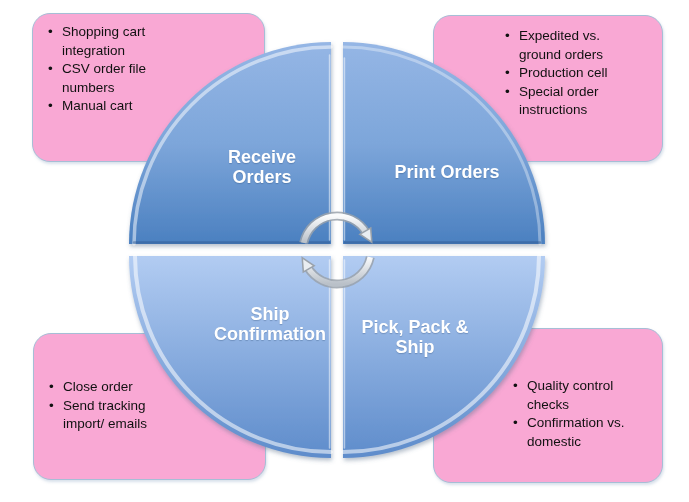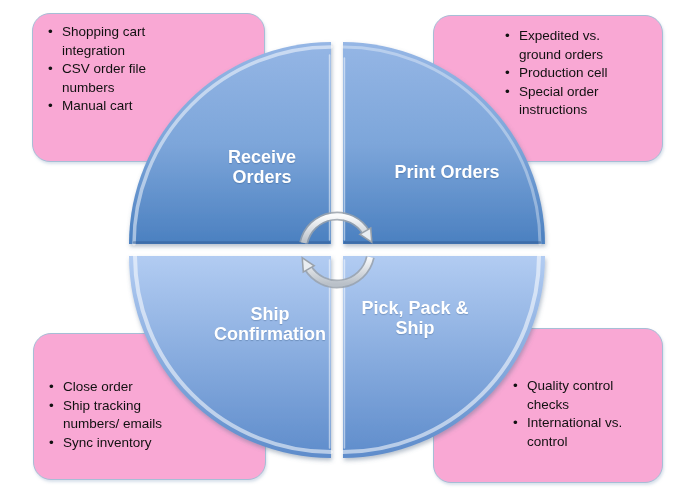--- a/index.html
+++ b/index.html
@@ -53,21 +53,21 @@
     font-weight: 700;
     font-size: 18px;
     line-height: 20px;
     text-align: center;
     text-shadow: 0 1px 1px rgba(40,70,110,0.3);
   }
   .qlabel span { display: block; }
   .qlabel.receive { left: 182px; top: 147px; }
   .qlabel.print   { left: 334px; top: 162px; margin-left: 33px; }
   .qlabel.ship    { left: 190px; top: 304px; }
-  .qlabel.pick    { left: 335px; top: 298px; }
+  .qlabel.pick    { left: 335px; top: 317px; }
 </style>
 </head>
 <body>
 
 <div class="stage">
 
   <div class="callout tl">
     <ul>
       <li>Shopping cart integration</li>
       <li>CSV order file numbers</li>
@@ -79,29 +79,28 @@
     <ul>
       <li>Expedited vs. ground orders</li>
       <li>Production cell</li>
       <li>Special order instructions</li>
     </ul>
   </div>
 
   <div class="callout bl">
     <ul>
       <li>Close order</li>
-      <li>Ship tracking numbers/ emails</li>
-      <li>Sync inventory</li>
+      <li>Send tracking import/ emails</li>
     </ul>
   </div>
 
   <div class="callout br">
     <ul>
       <li>Quality control checks</li>
-      <li>International vs. control</li>
+      <li>Confirmation vs. domestic</li>
     </ul>
   </div>
 
   <svg class="cycle-svg" width="689" height="502" viewBox="0 0 689 502">
     <defs>
       <linearGradient id="gt" x1="0" y1="0" x2="0" y2="1">
         <stop offset="0" stop-color="#95B6E5"></stop>
         <stop offset="0.5" stop-color="#7DA6DA"></stop>
         <stop offset="1" stop-color="#4B80C0"></stop>
       </linearGradient>

